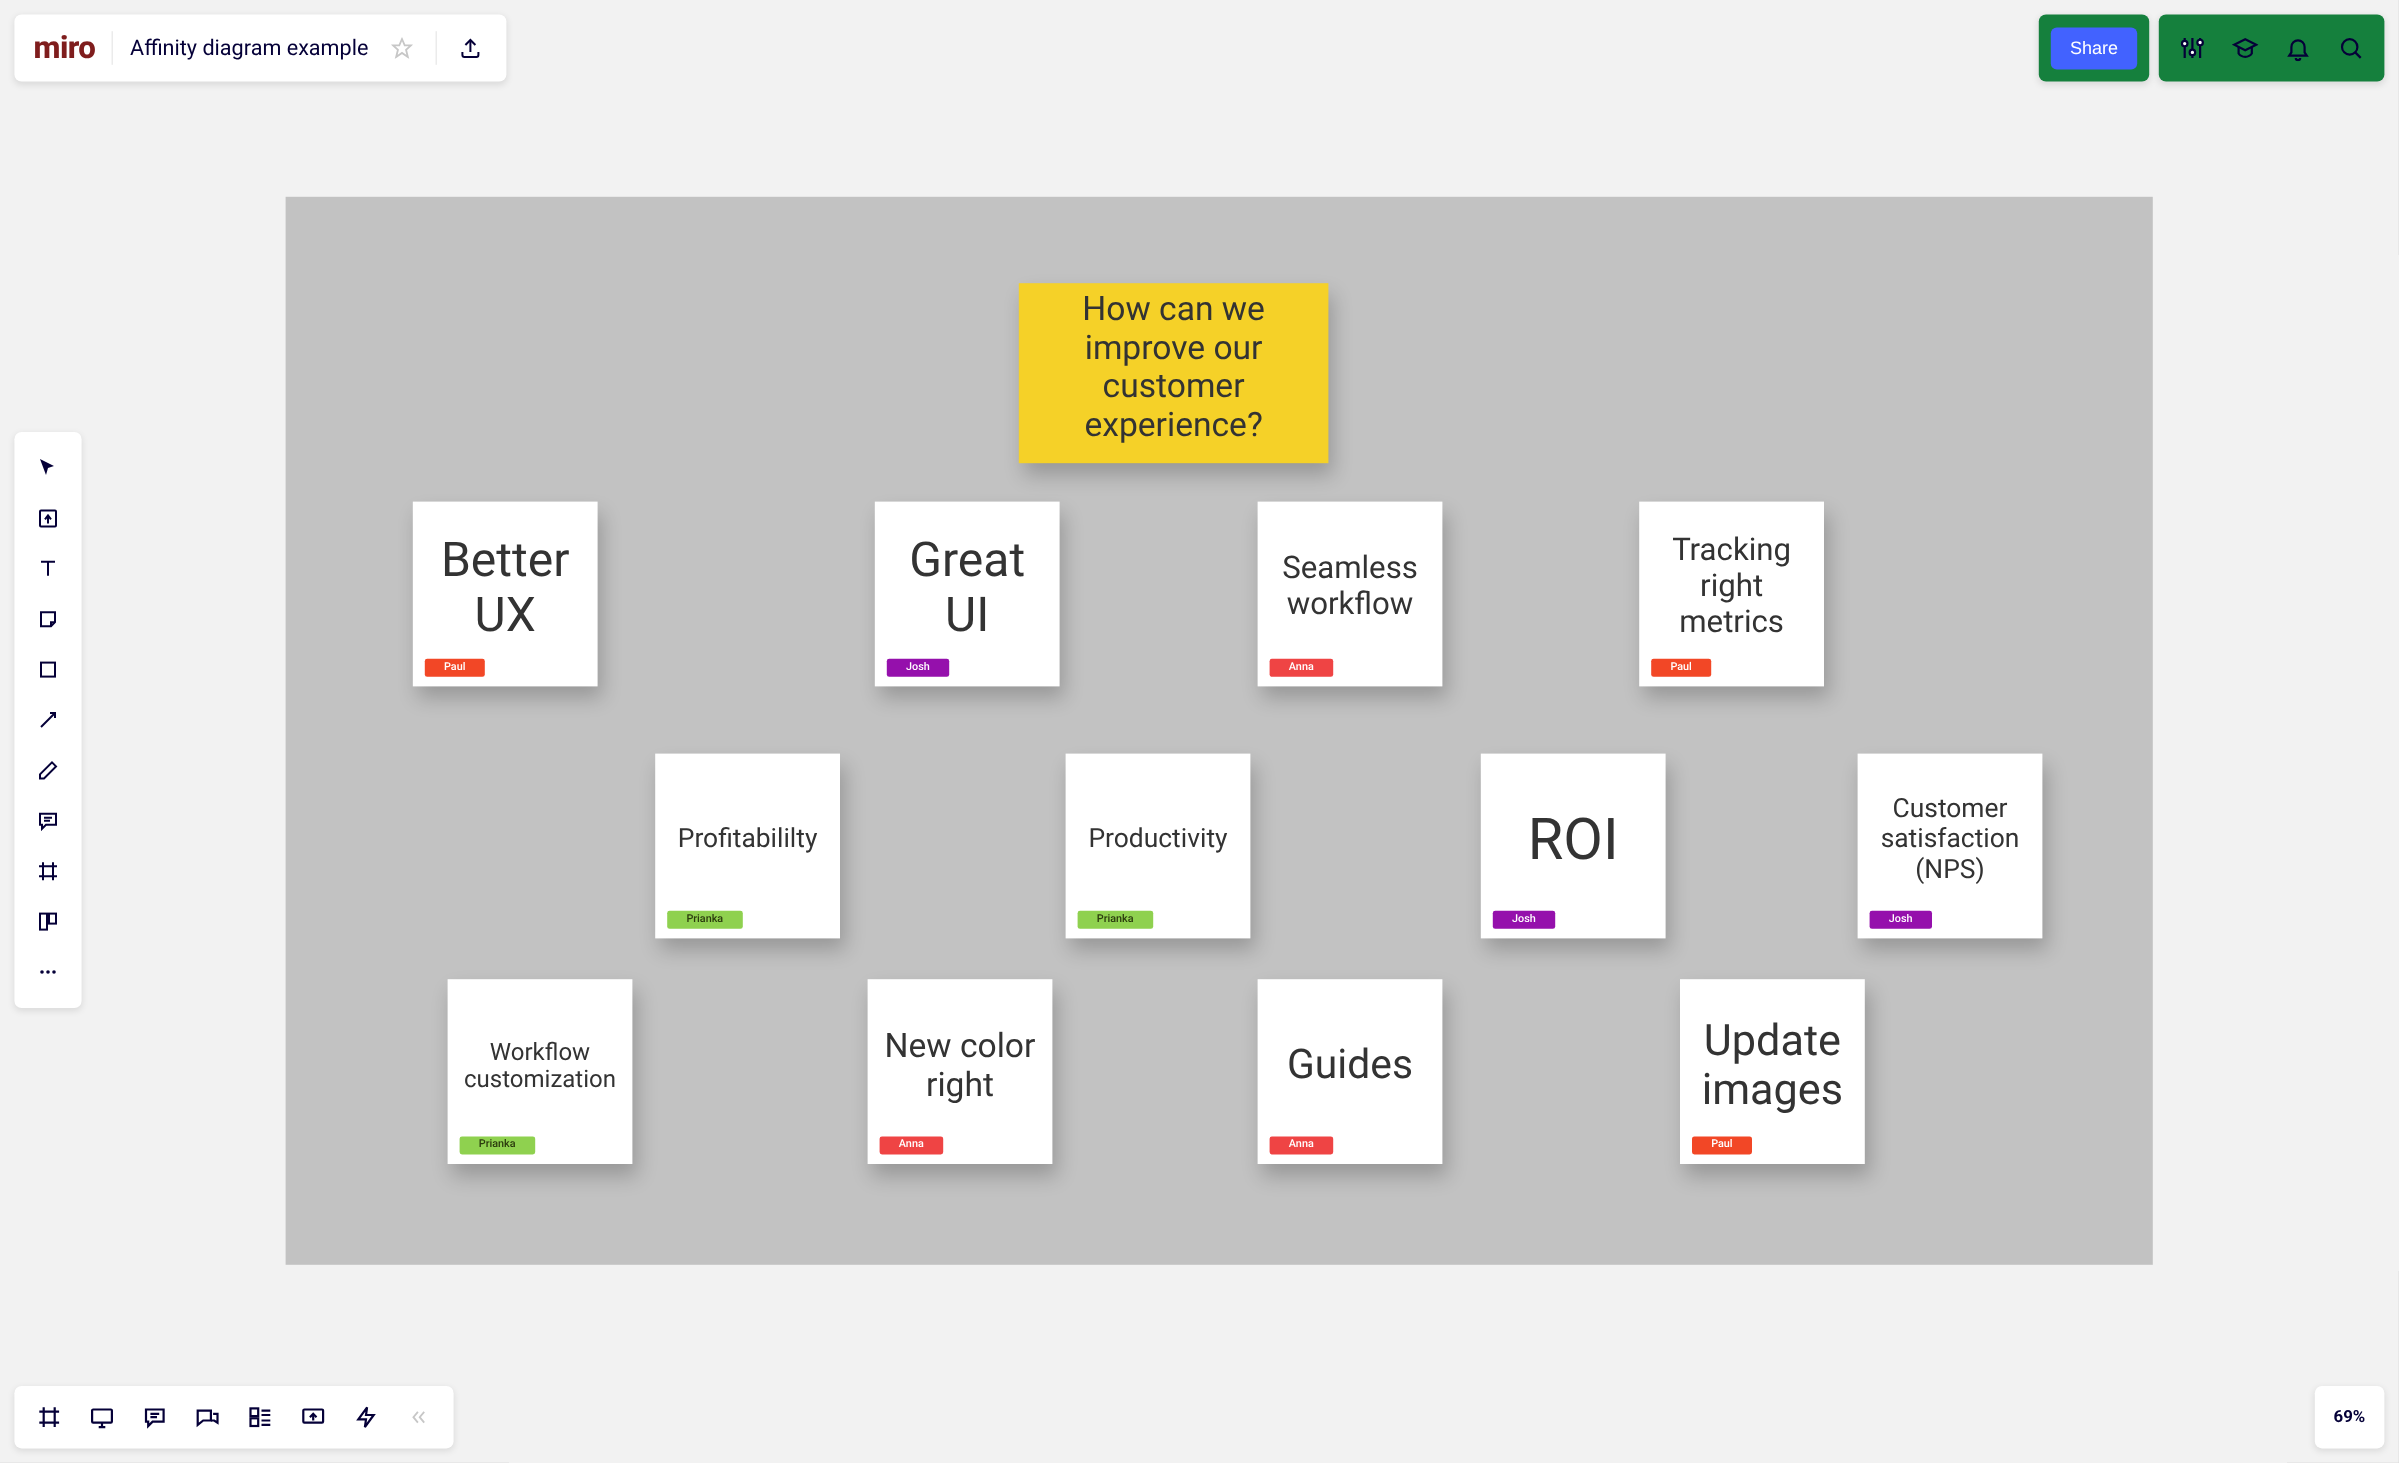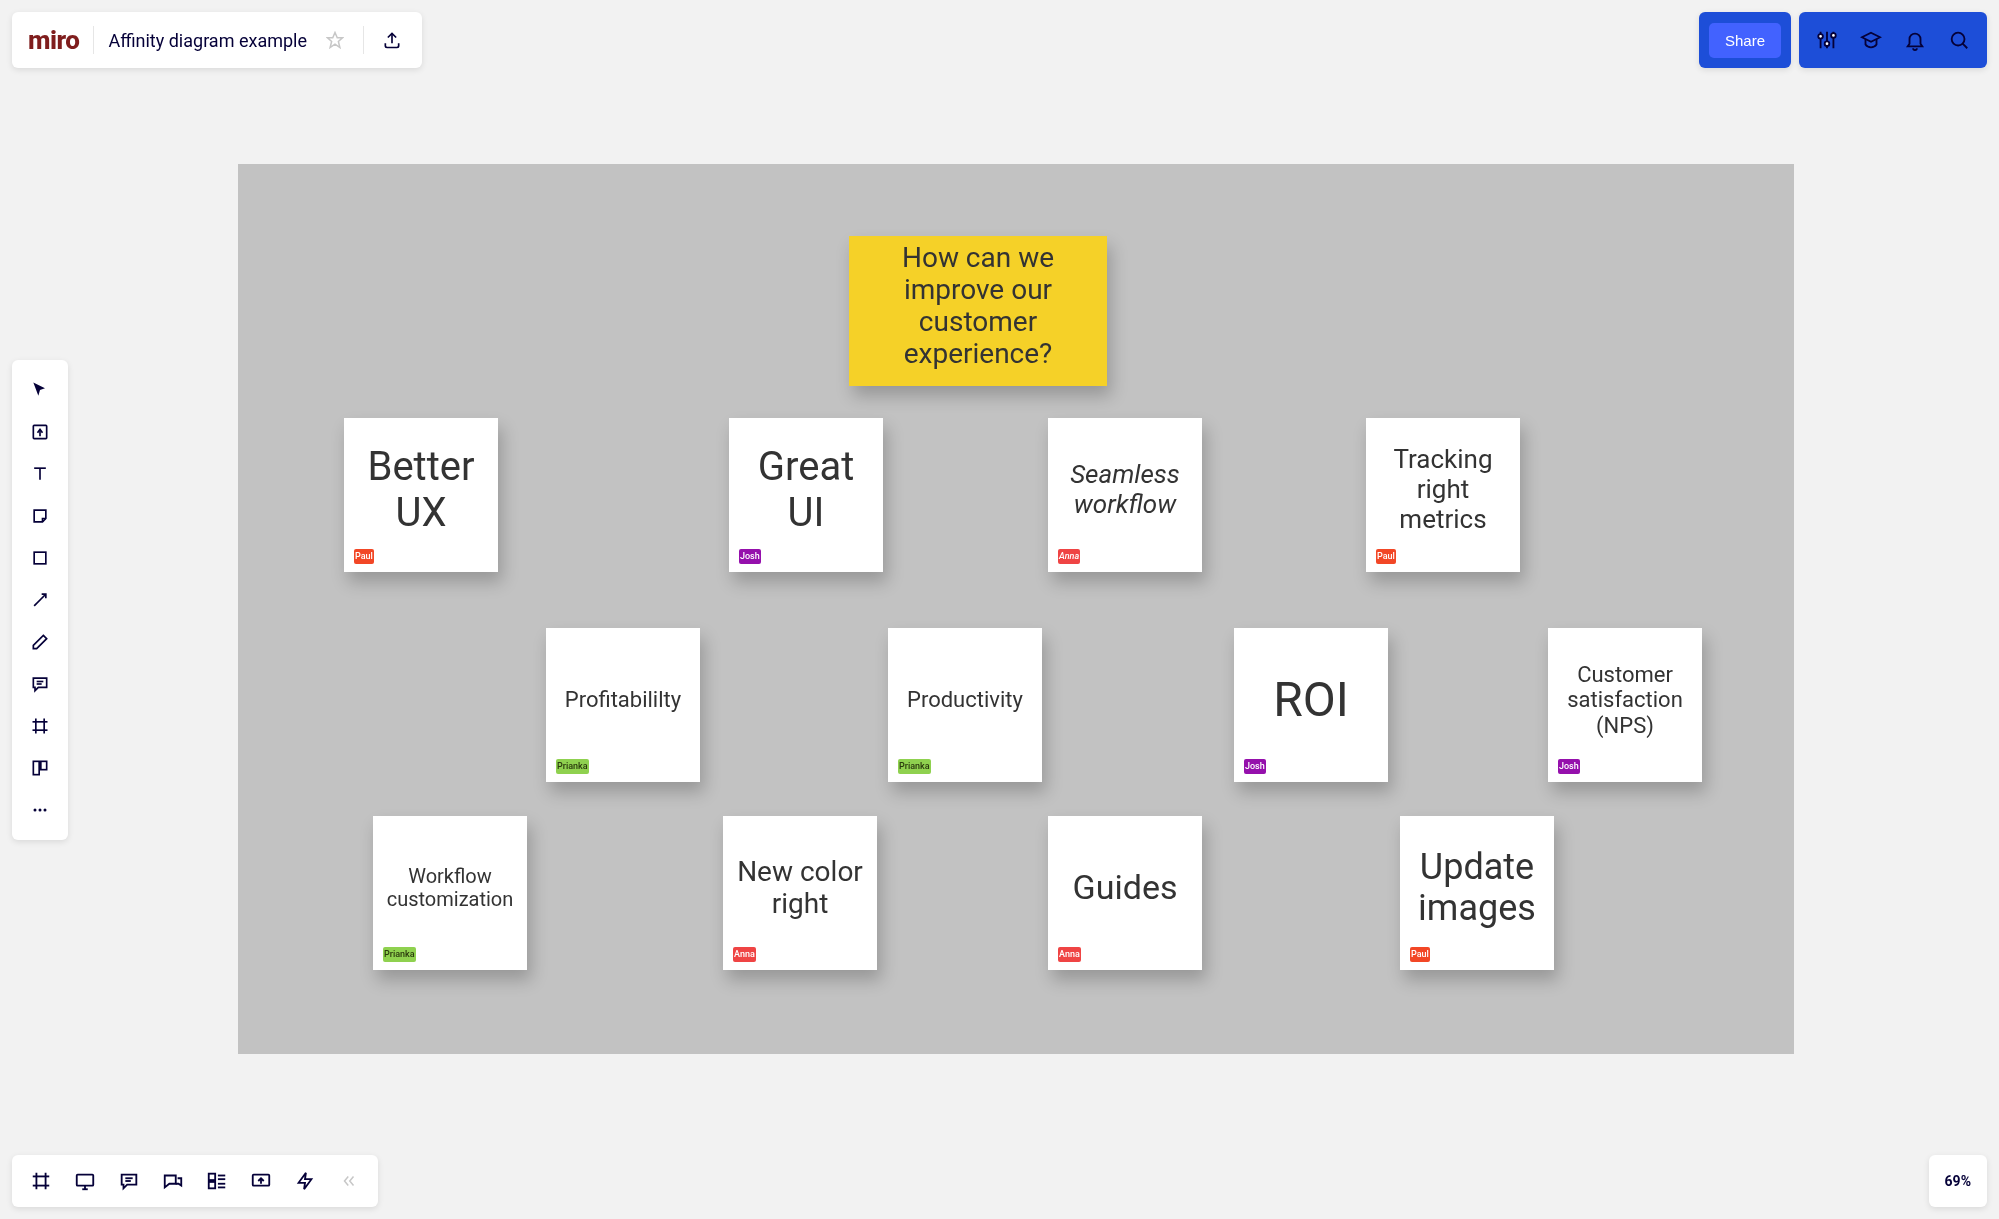--- a/index.html
+++ b/index.html
@@ -70,21 +70,21 @@
     background: #4262ff;
     color: #fff;
     border: none;
     border-radius: 5px;
     padding: 9px 16px;
     font-size: 15px;
     font-weight: 500;
     cursor: pointer;
   }
   .hdr-group {
-    background: #1d4ed8;
+    background: #15803d;
     border-radius: 6px;
     box-shadow: 0 2px 6px rgba(0,0,0,0.1);
     height: 56px;
     display: flex;
     align-items: center;
     padding: 0 8px;
     gap: 4px;
   }
   .hdr-icon {
     width: 40px;
@@ -191,21 +191,21 @@
   .sticky-yellow {
     background: #f5d128;
     box-shadow: 4px 10px 16px rgba(0,0,0,0.22);
   }
   .sticky .tag {
     position: absolute;
     left: 10px;
     bottom: 8px;
     font-size: 9px;
     color: #fff;
-    padding: 1px 1px;
+    padding: 1px 16px;
     border-radius: 2px;
     line-height: 1.4;
     font-weight: 500;
     margin-top: 22px;
   }
   .tag-red    { background: #f24726; }
   .tag-purple { background: #9510ac; }
   .tag-blue   { background: #ef4444; }
   .tag-green  { background: #8fd14f; color:#2b3b0e !important; }
 
@@ -406,21 +406,21 @@
       <span>How can we improve our customer experience?</span>
     </div>
     <div class="sticky" style="left: 106px; top: 254px; width: 154px; height: 154px; font-size: 40px; line-height: 1.15;">
       <span>Better UX</span>
       <span class="tag tag-red">Paul</span>
     </div>
     <div class="sticky" style="left: 491px; top: 254px; width: 154px; height: 154px; font-size: 40px; line-height: 1.15;">
       <span>Great UI</span>
       <span class="tag tag-purple">Josh</span>
     </div>
-    <div class="sticky" style="left: 810px; top: 254px; width: 154px; height: 154px; font-size: 26px; line-height: 1.15; font-style: italic;">
+    <div class="sticky" style="left: 810px; top: 254px; width: 154px; height: 154px; font-size: 26px; line-height: 1.15;">
       <span>Seamless workflow</span>
       <span class="tag tag-blue">Anna</span>
     </div>
     <div class="sticky" style="left: 1128px; top: 254px; width: 154px; height: 154px; font-size: 26px; line-height: 1.15;">
       <span>Tracking right metrics</span>
       <span class="tag tag-red">Paul</span>
     </div>
     <div class="sticky" style="left: 308px; top: 464px; width: 154px; height: 154px; font-size: 22px; line-height: 1.15;">
       <span>Profitabililty</span>
       <span class="tag tag-green">Prianka</span>

